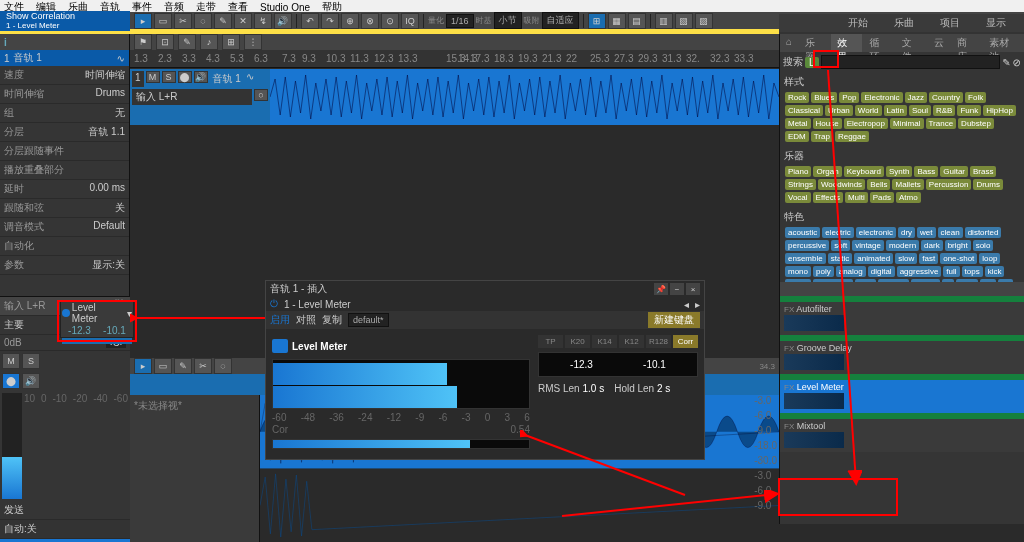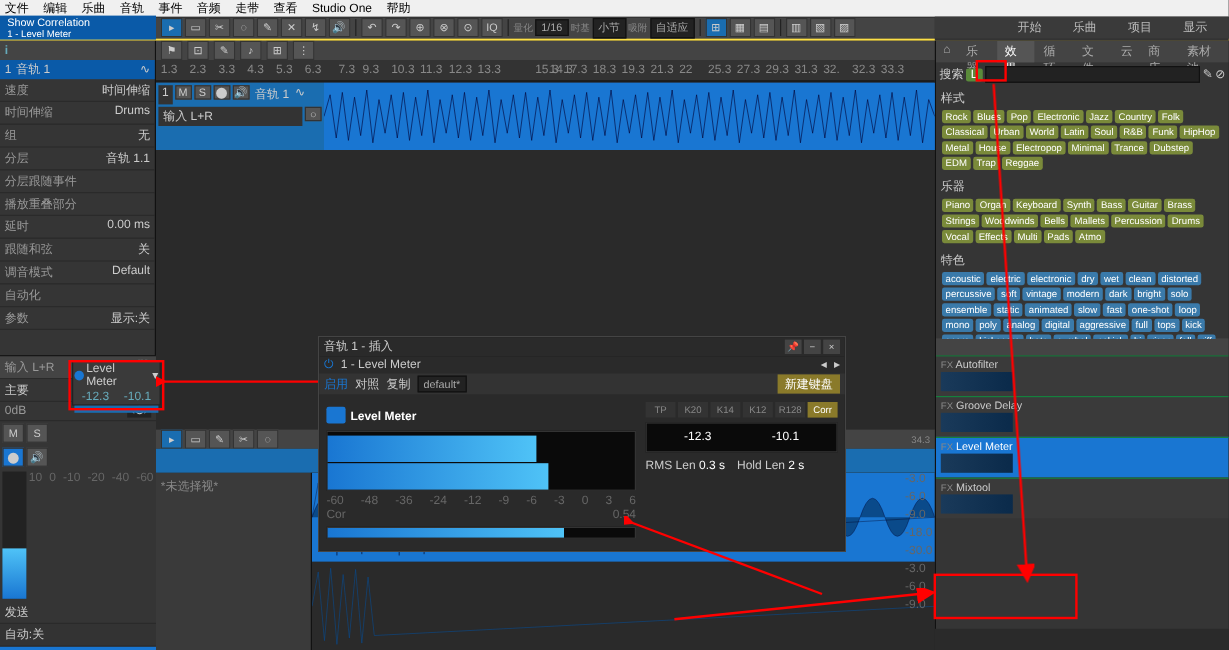--- a/index.html
+++ b/index.html
@@ -1,19 +1,19 @@
 <!DOCTYPE html>
 <html><head>
 <meta charset="utf-8">
 <style>
 *{margin:0;padding:0;box-sizing:border-box;font-family:Arial,sans-serif;font-size:10px;user-select:none}
 body{background:#2a2a2a;color:#ccc;width:1024px;height:542px;overflow:hidden;position:relative}
 .menubar{background:#f0f0f0;color:#000;height:14px;display:flex;align-items:center;padding:0 4px;gap:12px;font-size:10px}
 .menubar span{cursor:pointer}
-.topbar{background:#333;height:20px;display:flex;align-items:center;border-bottom:2px solid #fde047}
+.topbar{background:#333;height:20px;display:flex;align-items:center;border-bottom:7px solid #fde047}
 .title-area{background:#0a5aa8;color:#fff;width:130px;height:20px;padding:2px 6px;font-size:9px;display:flex;flex-direction:column;justify-content:center}
 .toolbar-main{background:#444;display:flex;align-items:center;gap:2px;padding:0 4px;flex:1}
 .tool-btn{width:18px;height:16px;background:#555;border:1px solid #333;cursor:pointer;display:inline-flex;align-items:center;justify-content:center;color:#ccc;font-size:9px}
 .tool-btn.blue{background:#1a6db0}
 .sep{width:1px;height:14px;background:#222;margin:0 2px}
 .dd{background:#222;color:#aaa;padding:1px 4px;font-size:9px;border:1px solid #111;cursor:pointer}
 .tabs-top{background:#3a3a3a;height:18px;display:flex;align-items:flex-start;justify-content:flex-end;gap:6px;padding:0 8px;font-size:10px}
 .tabs-top span{padding:2px 10px;cursor:pointer;color:#bbb}
 .main-layout{display:flex;height:calc(100% - 52px)}
 .left-panel{width:130px;background:#353535;border-right:1px solid #111;display:flex;flex-direction:column}
@@ -31,21 +31,21 @@
 .rp-tabs{background:#444;height:18px;display:flex;gap:1px;font-size:9px}
 .rp-tabs span{padding:2px 6px;cursor:pointer;color:#aaa}
 .rp-tabs span.active{background:#555;color:#fff}
 .rp-row{background:#3a3a3a;padding:2px 4px;font-size:9px;color:#aaa;border-bottom:1px solid #2a2a2a}
 .search-row{display:flex;align-items:center;gap:2px;padding:3px}
 .search-row input{background:#222;border:1px solid #111;color:#ccc;flex:1;padding:1px 3px;font-size:9px}
 .tag-section{padding:3px 4px}
 .tag-title{font-size:10px;color:#ccc;margin-bottom:2px}
 .tag{display:inline-block;background:#7a8a3a;color:#fff;padding:1px 3px;margin:1px;font-size:8px;border-radius:2px;cursor:pointer}
 .tag.blue{background:#3a7aaa}
-.fx-item{background:#3a3a3a;padding:2px 4px;font-size:9px;border-top:1px solid #15803d}
+.fx-item{background:#3a3a3a;padding:2px 4px;font-size:9px;border-top:6px solid #15803d}
 .fx-item.sel{background:#1976d2;color:#fff}
 .fx-thumb{width:60px;height:16px;background:linear-gradient(90deg,#1a3a5a,#0a2a4a);margin-top:1px;display:inline-block}
 .red-box{position:absolute;border:2px solid red;pointer-events:none;z-index:50}
 .red-arrow{position:absolute;z-index:51;pointer-events:none}
 .meter-mini{position:absolute;left:60px;top:300px;width:74px;height:38px;background:#3a3a3a;border:1px solid #222;font-size:8px;padding:1px}
 .meter-mini .vals{display:flex;justify-content:space-around;color:#6ab;font-size:9px;padding-top:1px}
 .meter-mini .bar{height:6px;background:#1a6db0;margin-top:2px}
 
 
 .plugin-win{position:absolute;left:265px;top:280px;width:440px;height:180px;background:#1a1a1a;border:1px solid #444;z-index:30;display:flex;flex-direction:column}
@@ -455,21 +455,21 @@
           <span>K14</span>
           <span>K12</span>
           <span>R128</span>
           <span class="on">Corr</span>
         </div>
       <div class="pm-readout">
         <span>-12.3</span>
         <span>-10.1</span>
       </div>
       <div class="pm-params">
-        <div><span>RMS Len</span> <span style="color:#fff">0.3 s</span></div>
+        <div><span>RMS Len</span> <span style="color:#fff">1.0 s</span></div>
         <div><span>Hold Len</span> <span style="color:#fff">2 s</span></div>
       </div>
     </div>
   </div>
 </div>
 
 <div class="red-box" style="left:57px;top:300px;width:80px;height:42px"></div>
 <div class="red-box" style="left:813px;top:50px;width:26px;height:18px"></div>
 <div class="red-box" style="left:778px;top:478px;width:120px;height:38px"></div>
 <svg class="red-arrow" style="left:130px;top:308px;width:140px;height:20px">

